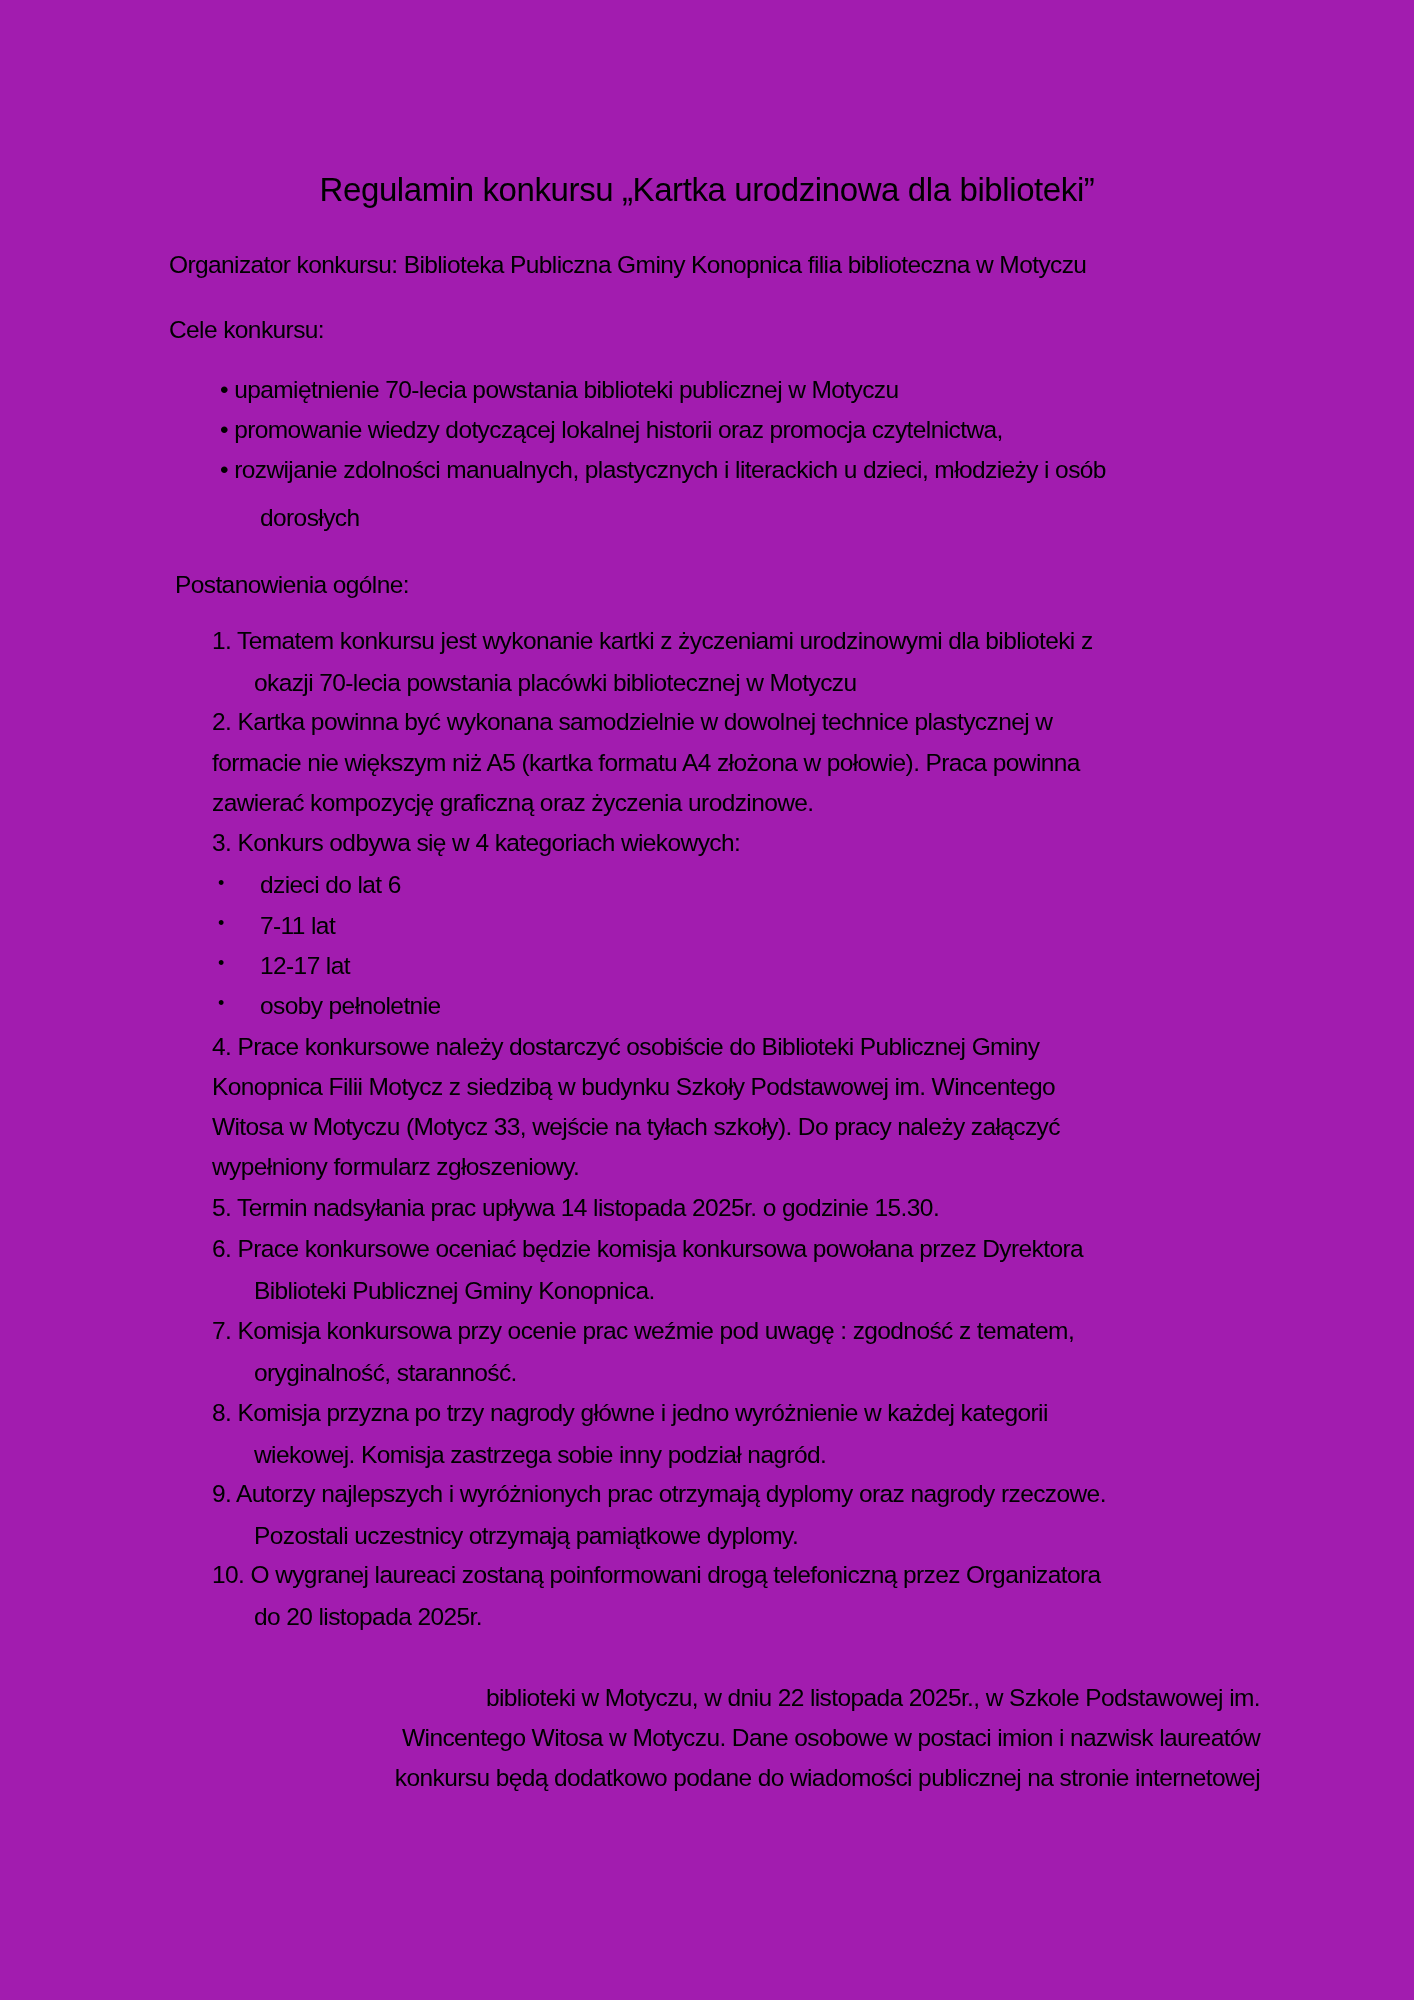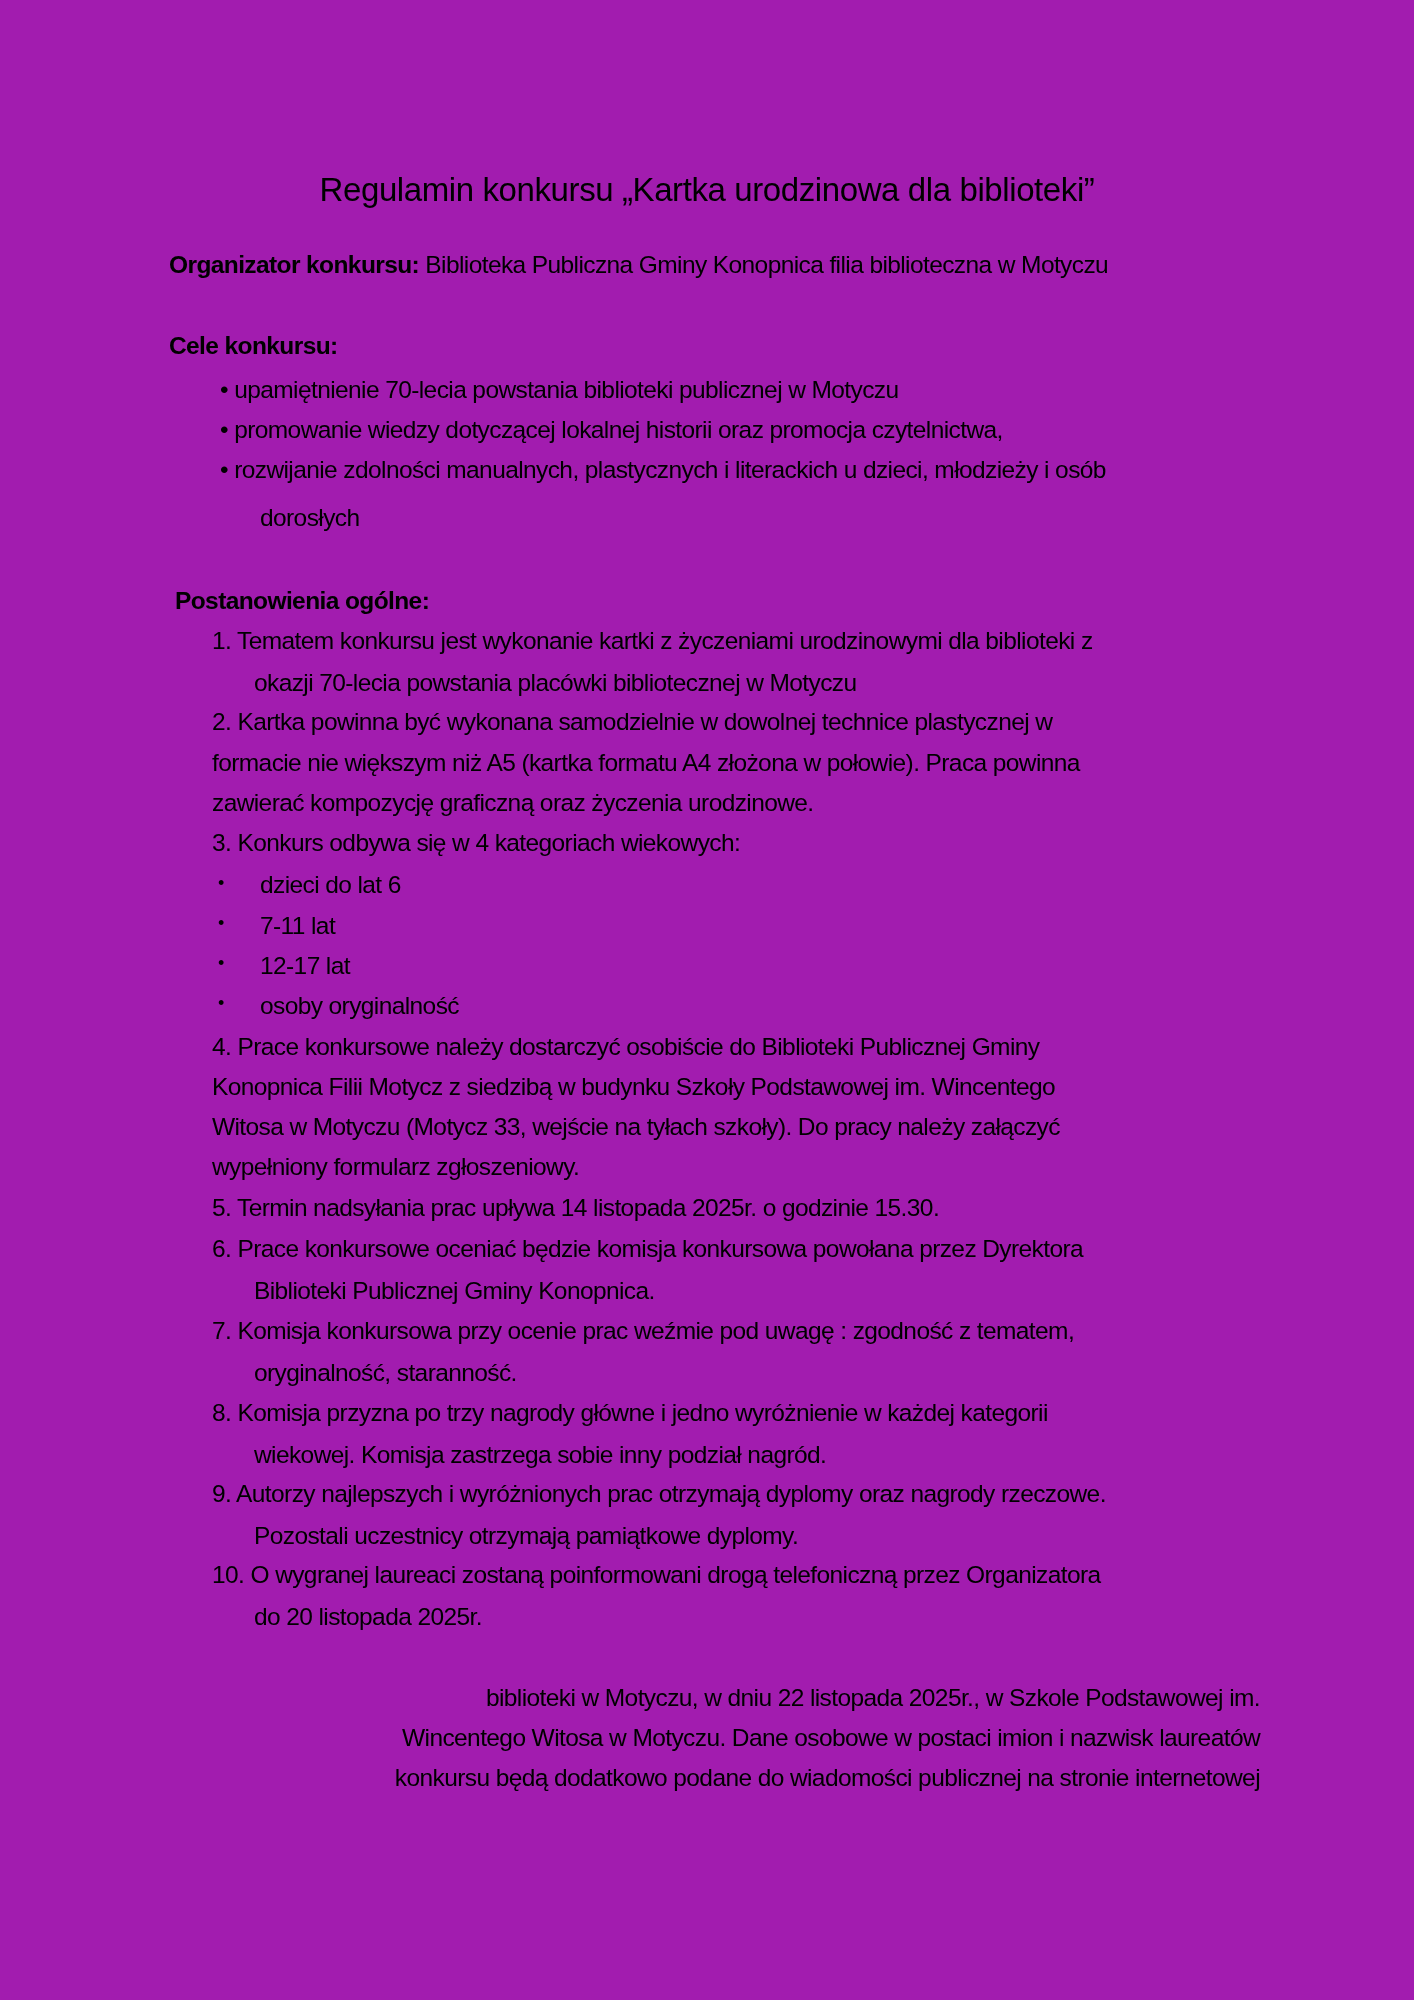--- a/index.html
+++ b/index.html
@@ -33,21 +33,21 @@
       position: absolute;
       top: 170px;
       left: 0;
       width: 1414px;
       text-align: center;
       font-size: 33px;
       line-height: 40px;
       letter-spacing: -0.4px;
       white-space: nowrap;
     }
-    .bold { font-weight: bold; margin-top: 16px; }
+    .bold { font-weight: normal; }
     .bullet-small {
       position: absolute;
       font-size: 18px;
       line-height: 30px;
     }
     .right {
       text-align: right;
     }
   </style>
 </head>
@@ -77,21 +77,21 @@
 
   <div class="line" style="top:828px; left:212px;">3. Konkurs odbywa się w 4 kategoriach wiekowych:</div>
 
   <div class="bullet-small" style="top:868px; left:218px;">•</div>
   <div class="line" style="top:870px; left:260px;">dzieci do lat 6</div>
   <div class="bullet-small" style="top:908px; left:218px;">•</div>
   <div class="line" style="top:911px; left:260px;">7-11 lat</div>
   <div class="bullet-small" style="top:948px; left:218px;">•</div>
   <div class="line" style="top:951px; left:260px;">12-17 lat</div>
   <div class="bullet-small" style="top:988px; left:218px;">•</div>
-  <div class="line" style="top:991px; left:260px;">osoby oryginalność</div>
+  <div class="line" style="top:991px; left:260px;">osoby pełnoletnie</div>
 
   <div class="line" style="top:1032px; left:212px;">4. Prace konkursowe należy dostarczyć osobiście do Biblioteki Publicznej Gminy</div>
   <div class="line" style="top:1072px; left:212px;">Konopnica Filii Motycz z siedzibą w budynku Szkoły Podstawowej im. Wincentego</div>
   <div class="line" style="top:1112px; left:212px;">Witosa w Motyczu (Motycz 33, wejście na tyłach szkoły). Do pracy należy załączyć</div>
   <div class="line" style="top:1152px; left:212px;">wypełniony formularz zgłoszeniowy.</div>
 
   <div class="line" style="top:1193px; left:212px;">5. Termin nadsyłania prac upływa 14 listopada 2025r. o godzinie 15.30.</div>
 
   <div class="line" style="top:1234px; left:212px;">6. Prace konkursowe oceniać będzie komisja konkursowa powołana przez Dyrektora</div>
   <div class="line" style="top:1276px; left:254px;">Biblioteki Publicznej Gminy Konopnica.</div>

